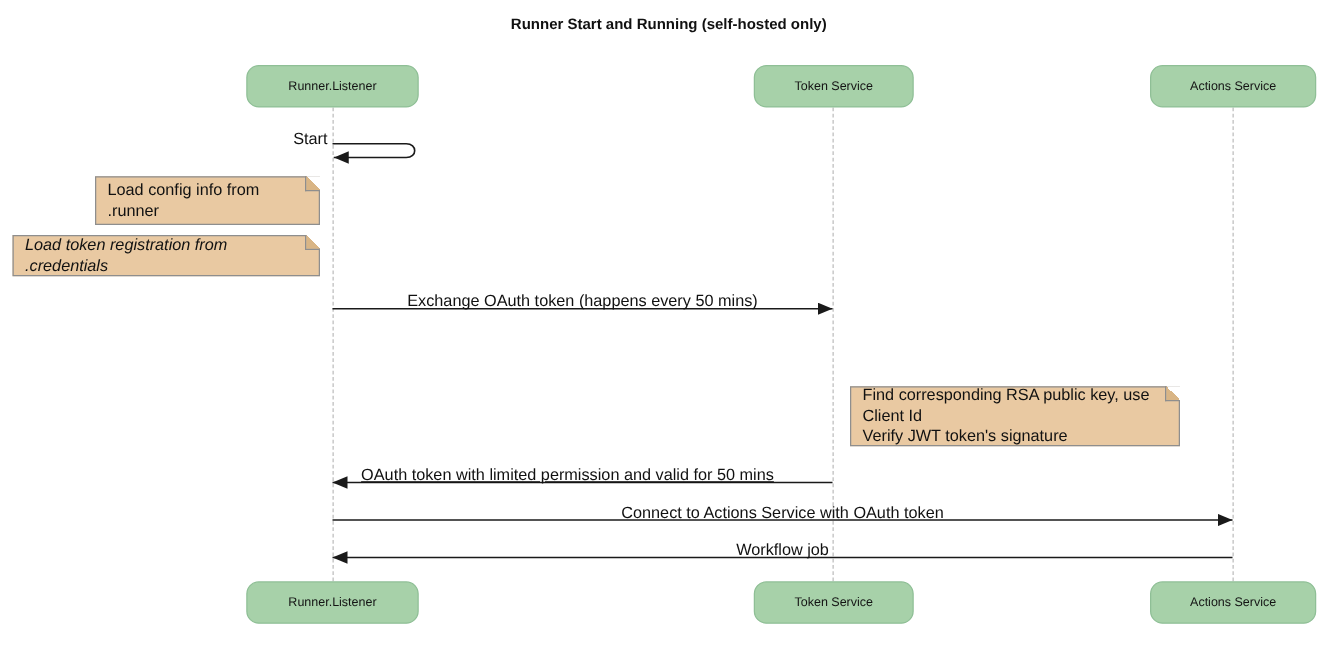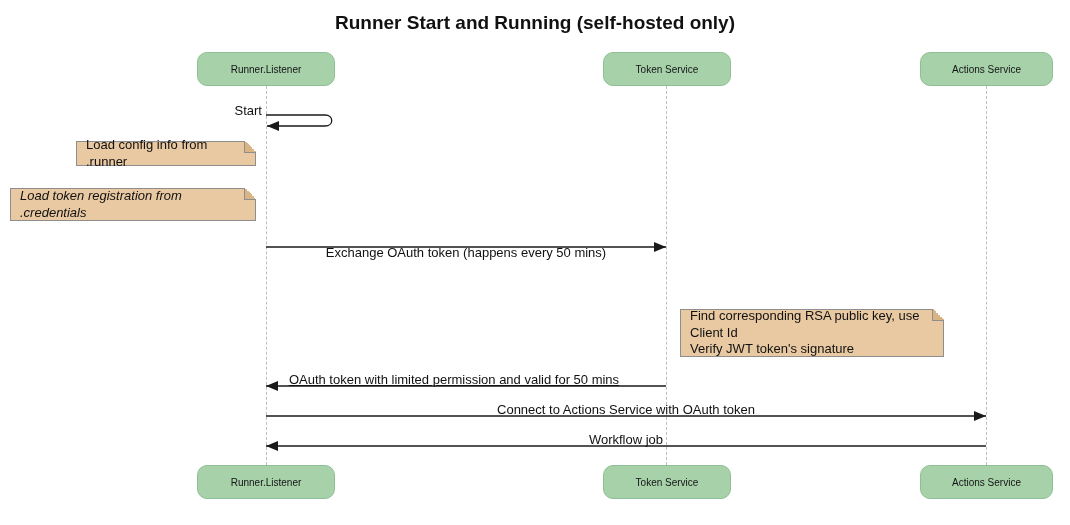--- a/index.html
+++ b/index.html
@@ -2,21 +2,21 @@
 <html style="--participant-fill: #a7d1a9; --participant-border: #8fbf96; --note-fill: #e9c9a2; --note-border: #8e8e8e; --note-fold: #d9b585; --lifeline-color: #bdbdbd; --line-color: #1a1a1a;"><head>
 <meta charset="utf-8">
 <style>
   html,body { margin:0; padding:0; background:#fff; }
   .canvas {
     position:relative; width:1070px; height:525px; background:#ffffff;
     font-family:"Liberation Sans", sans-serif; color:#111; overflow:hidden;
   }
   .title {
     position:absolute; top:12px; left:0; width:100%;
-    text-align:center; font-size:19px; font-weight:bold;
+    text-align:center; font-size:12px; font-weight:bold;
   }
   .lifeline {
     position:absolute; top:86px; height:379px; width:0;
     border-left:1px dashed var(--lifeline-color);
   }
   .participant {
     position:absolute; height:34px; box-sizing:border-box;
     background:var(--participant-fill);
     border:1px solid var(--participant-border);
     border-radius:10px;
@@ -71,23 +71,23 @@
 
   <div class="participant" style="left:197px; top:52px; width:138px;">Runner.Listener</div>
   <div class="participant" style="left:603px; top:52px; width:128px;">Token Service</div>
   <div class="participant" style="left:920px; top:52px; width:133px;">Actions Service</div>
 
   <div class="participant" style="left:197px; top:465px; width:138px;">Runner.Listener</div>
   <div class="participant" style="left:603px; top:465px; width:128px;">Token Service</div>
   <div class="participant" style="left:920px; top:465px; width:133px;">Actions Service</div>
 
   <div class="start-label" style="left:190px; top:103px; width:72px;">Start</div>
-  <div class="msg-label" style="left:276px; top:233px; width:380px;margin-top:12px;">Exchange OAuth token (happens every 50 mins)</div>
+  <div class="msg-label" style="left:276px; top:233px; width:380px;">Exchange OAuth token (happens every 50 mins)</div>
   <div class="msg-label" style="left:264px; top:372px; width:380px;text-decoration:underline;">OAuth token with limited permission and valid for 50 mins</div>
   <div class="msg-label" style="left:266px; top:402px; width:720px;">Connect to Actions Service with OAuth token</div>
   <div class="msg-label" style="left:266px; top:432px; width:720px;">Workflow job</div>
 
-  <div class="note" style="left:76px; top:141px; width:180px; height:25px;">Load config info from .runner</div>
+  <div class="note" style="left:76px; top:141px; width:180px; height:39px;">Load config info from .runner</div>
   <div class="note" style="left:10px; top:188px; width:246px; height:33px;font-style:italic;">Load token registration from .credentials</div>
   <div class="note left" style="left:680px; top:309px; width:264px; height:48px;">Find corresponding RSA public key, use Client Id
 Verify JWT token's signature</div>
 
 </div>
 
 </body></html>

